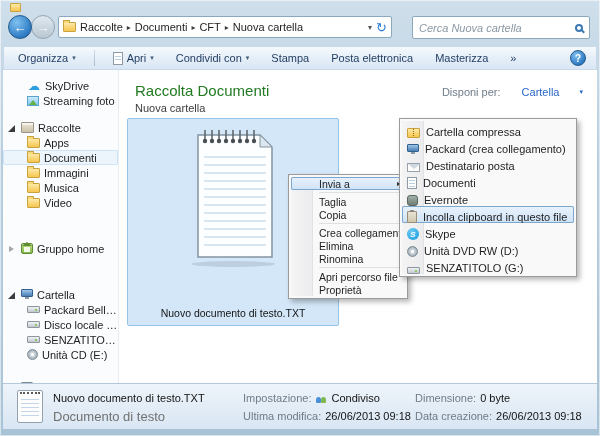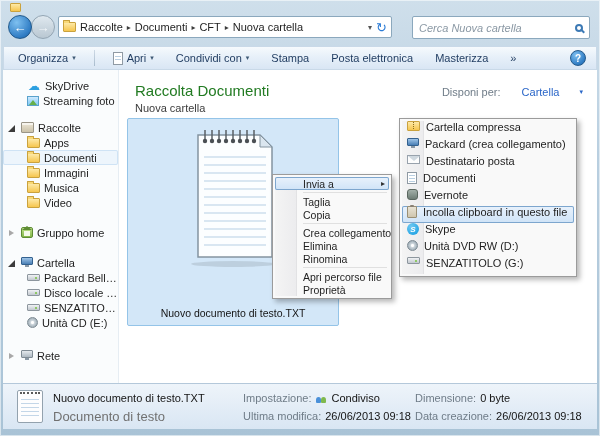--- a/index.html
+++ b/index.html
@@ -52,21 +52,21 @@
   .mini-doc::after { content:""; position:absolute; left:1px; right:1px; top:3px; bottom:2px;
     background:repeating-linear-gradient(#b9cfe2 0 1px, transparent 1px 3px); }
 
   
   .bodyarea { position:absolute; left:3px; right:3px; top:70px; height:313px; background:#fff; display:flex; }
   .sidebar { width:116px; background:#fafcfd; border-right:1px solid #e6edf3; padding-top:8px; overflow:hidden; }
   .side-row { display:flex; align-items:center; height:15px; padding-left:4px; gap:4px; cursor:default; white-space:nowrap; }
   .side-row .lbl { overflow:hidden; text-overflow:ellipsis; }
   .side-row.child { padding-left:24px; }
   .side-row.selected { background:#edf5fc; box-shadow:inset 0 0 0 1px #cfe3f5; border-radius:2px; }
-  .gap-m { margin-top:12px; } .gap-l { margin-top:15px; } .gap-xl { margin-top:18px; }
+  .gap-m { margin-top:12px; } .gap-l { margin-top:31px; } .gap-xl { margin-top:18px; }
   .exp { width:10px; height:10px; position:relative; flex:0 0 10px; }
   .exp.closed::before { content:""; position:absolute; left:2px; top:2px; width:0; height:0;
     border-top:3px solid transparent; border-bottom:3px solid transparent; border-left:5px solid #a8a8a8; }
   .exp.open::before { content:""; position:absolute; left:1px; top:2px; width:0; height:0;
     border-left:7px solid transparent; border-bottom:7px solid #3c3c3c; }
 
   
   .icon { display:inline-block; flex:0 0 auto; position:relative; }
   .ic-folder { width:13px; height:10px; background:linear-gradient(#fde9a7,#f6c64f);
     border:1px solid #caa23d; border-radius:1px; }
@@ -131,29 +131,29 @@
   .file-tile { position:absolute; left:8px; top:48px; width:212px; height:208px;
     background:#d3e7f8; border:1px solid #94c4e8; border-radius:2px;
     display:flex; flex-direction:column; align-items:center; }
   .file-label { margin-top:auto; margin-bottom:6px; font-size:10.5px; color:#141414; }
 
   
   .menu { position:absolute; background:#f9f9f9; border:1px solid #9b9b9b;
     box-shadow:3px 3px 5px rgba(0,0,0,.28); padding:2px; }
   .menu .gutter { position:absolute; left:2px; top:2px; bottom:2px; width:22px;
     background:linear-gradient(90deg,#f4f4f4,#ececee); border-right:1px solid #e2e2e4; }
-  .context-menu { left:272px; top:174px; width:120px; z-index:20; }
+  .context-menu { left:288px; top:174px; width:120px; z-index:20; }
   .cm-item { position:relative; height:13px; line-height:12px; font-size:10.5px;
     display:flex; align-items:center; padding-left:28px; white-space:nowrap; }
   .cm-arrow { position:absolute; right:4px; font-size:8px; color:#2e2e2e; }
   .hl { background:linear-gradient(#e9f2fc,#cfe3f7); box-shadow:inset 0 0 0 1px #7da6ce; border-radius:2px; }
   .cm-sep { position:relative; height:5px; margin-left:28px; margin-right:2px; }
   .cm-sep::after { content:""; position:absolute; left:0; right:0; top:2px; height:1px; background:#e0e0e0; }
   .submenu { left:399px; top:118px; width:178px; z-index:21; }
-  .sm-item { position:relative; height:17px; font-size:11px; display:flex; align-items:flex-start;
+  .sm-item { position:relative; height:17px; font-size:11px; display:flex; align-items:flex-end;
     gap:6px; padding-left:5px; white-space:nowrap; }
 
   
   .details { position:absolute; left:3px; right:3px; top:383px; height:46px;
     background:linear-gradient(#eef4fa,#d9e6f3); border-top:1px solid #b4c8da; z-index:5; }
   .dp-icon { position:absolute; left:14px; top:6px; width:26px; height:33px;
     background:#fdfdfe; border:1px solid #93a2ae; border-radius:2px; }
   .dp-icon::before { content:""; position:absolute; left:2px; right:2px; top:1px; border-top:2px dotted #5a5a5a; }
   .dp-icon::after { content:""; position:absolute; left:3px; right:3px; top:8px; bottom:3px;
     background:repeating-linear-gradient(#c3d6e8 0 1px, transparent 1px 4px); }

